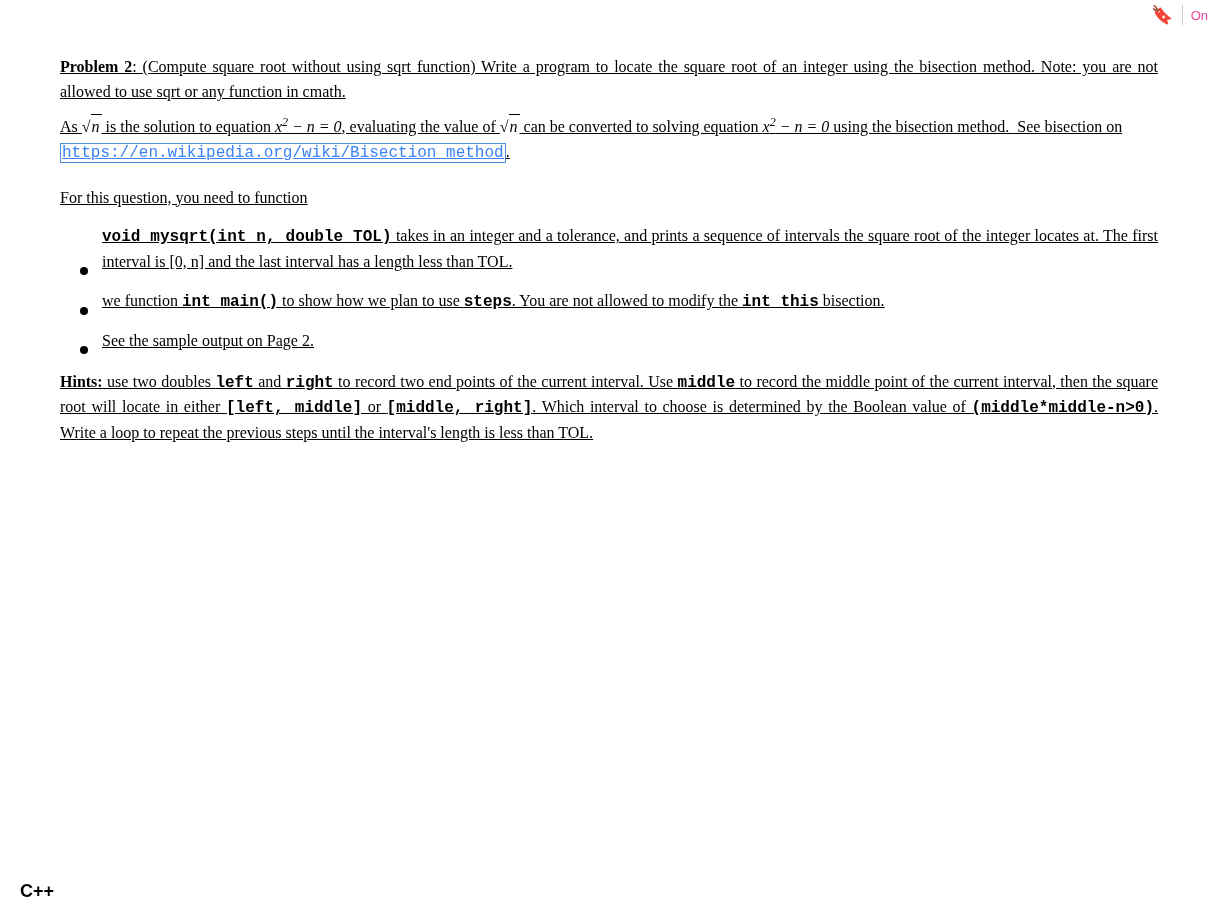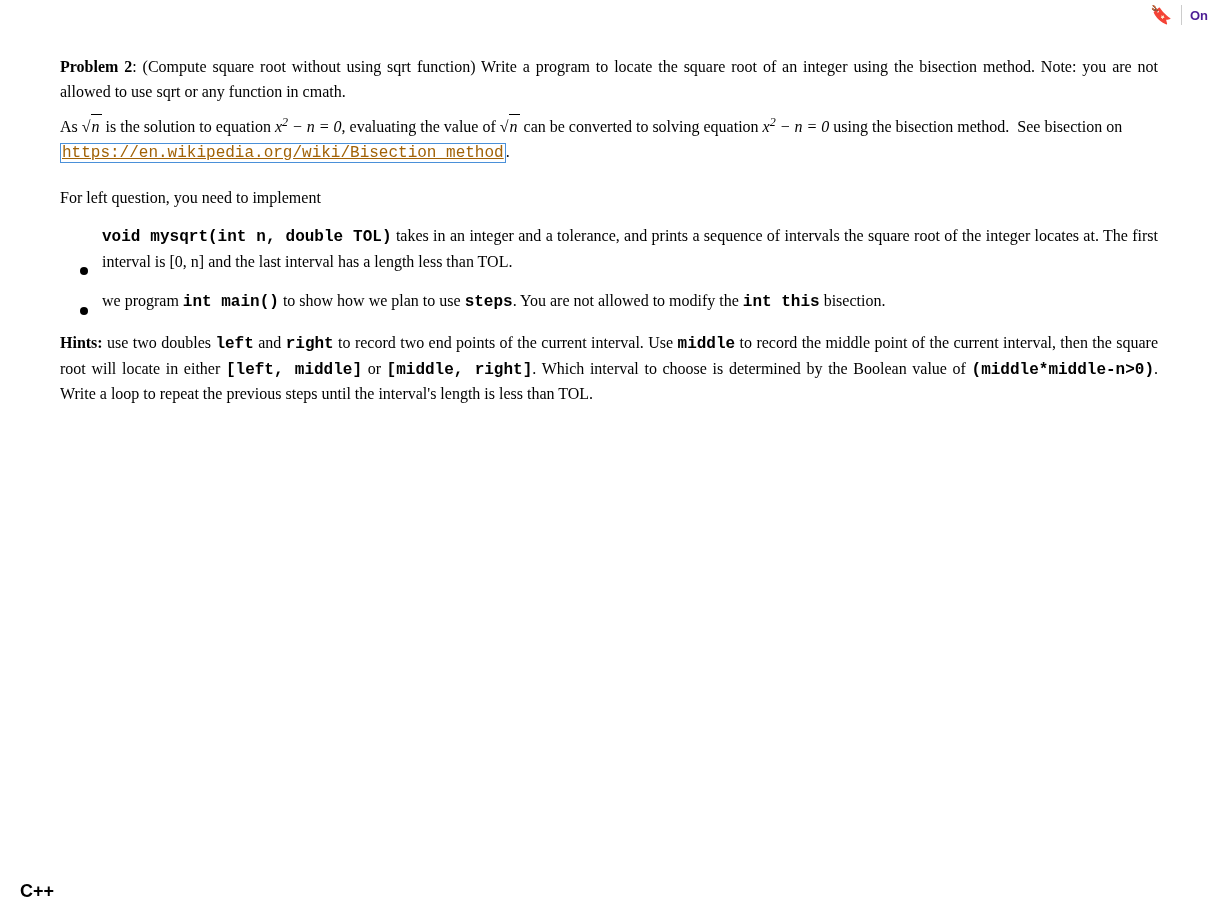--- a/index.html
+++ b/index.html
@@ -44,31 +44,31 @@
     }
 
     .divider-vertical {
       width: 1px;
       height: 20px;
       background: #ccc;
     }
 
     .on-label {
       font-size: 13px;
-      color: #4c1d95;
+      color: #ec4899;
       font-family: Arial, sans-serif;
-      font-weight: bold;
     }
 
     .content-area {
       position: absolute;
       top: 55px;
       left: 60px;
       right: 60px;
       bottom: 40px;
+      text-decoration: underline;
     }
 
     .problem-block {
       margin-bottom: 20px;
       line-height: 1.55;
     }
 
     .problem-text {
       text-align: justify;
       margin-bottom: 8px;
@@ -77,21 +77,21 @@
     .bold {
       font-weight: bold;
     }
 
     code, .code {
       font-family: "Courier New", Courier, monospace;
       font-weight: bold;
     }
 
     .link {
-      color: #a16207;
+      color: #3b82f6;
       text-decoration: underline;
       font-family: "Courier New", Courier, monospace;
       border: 1px solid #4a90d9;
       padding: 0 1px;
     }
 
     .math-inline {
       font-style: italic;
       font-family: "Times New Roman", Times, serif;
     }
@@ -195,34 +195,40 @@
             <span class="sqrt-content"><span class="math-inline">n</span></span>
           </span> is the solution to equation <span class="math-inline">x<sup>2</sup> − n = 0</span>, evaluating the value of <span class="sqrt-wrapper">
             <span class="sqrt-symbol">√</span>
             <span class="sqrt-content"><span class="math-inline">n</span></span>
           </span> can be con­verted to solving equation <span class="math-inline">x<sup>2</sup> − n = 0</span> using the bisection method.&nbsp; See bisection on<br>
         <a class="link" href="#">https://en.wikipedia.org/wiki/Bisection_method</a>.
       </p>
     </div>
 
     <div class="section-intro">
-      <p>For left question, you need to implement</p>
+      <p>For this question, you need to function</p>
     </div>
 
     <ul class="bullet-list">
       <li>
         <span class="bullet-dot"></span>
         <span class="bullet-text">
           <code>void mysqrt(int n, double TOL)</code><span> takes in an integer and a tolerance, and prints a sequence of intervals the square root of the integer locates at. The first interval is [0, n] and the last interval has a length less than TOL.</span>
         </span>
       </li>
       <li>
         <span class="bullet-dot"></span>
         <span class="bullet-text">
-          <span>we program </span><code>int main()</code><span> to show how we plan to use </span><code>steps</code><span>. You are not allowed to modify the </span><code>int this</code><span> bisection.</span>
+          <span>we function </span><code>int main()</code><span> to show how we plan to use </span><code>steps</code><span>. You are not allowed to modify the </span><code>int this</code><span> bisection.</span>
+        </span>
+      </li>
+      <li>
+        <span class="bullet-dot"></span>
+        <span class="bullet-text">
+          <span>See the sample output on Page 2.</span>
         </span>
       </li>
     </ul>
 
     <div class="hints-block">
       <p>
         <span class="bold">Hints:</span><span> use two doubles </span><code>left</code><span> and </span><code>right</code><span> to record two end points of the current interval. Use </span><code>middle</code><span> to record the middle point of the current interval, then the square root will locate in either </span><code>[left, middle]</code><span> or </span><code>[middle, right]</code><span>. Which interval to choose is determined by the Boolean value of  </span><code>(middle*middle-n&gt;0)</code><span>. Write a loop to repeat the previous steps until the interval's length is less than TOL.</span>
       </p>
     </div>
 

